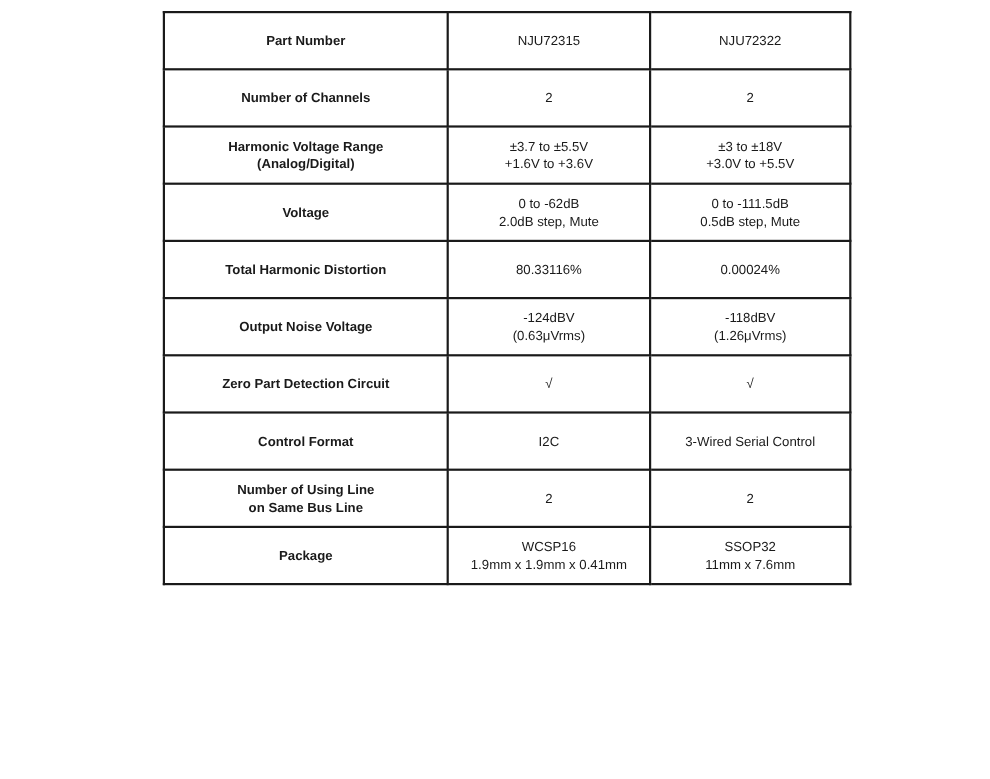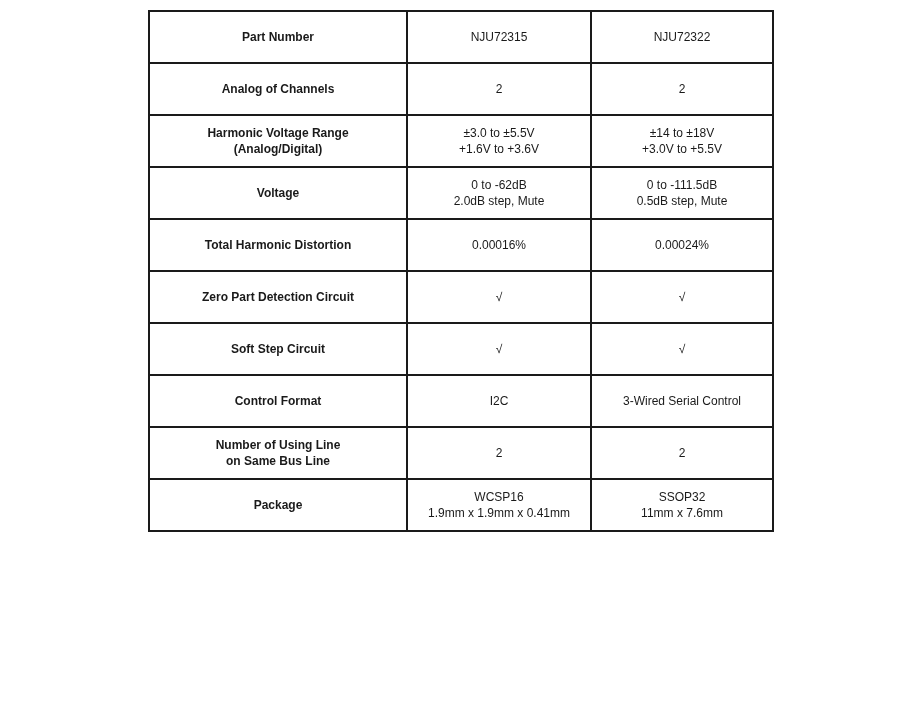--- a/index.html
+++ b/index.html
@@ -53,42 +53,42 @@
     <td class="value-cell">
             <div class="line">NJU72315</div>
           </td>
     <td class="value-cell">
             <div class="line">NJU72322</div>
           </td>
   </tr>
 
   <tr>
     <td class="label-cell">
-            <div class="line">Analog of Channels</div>
+            <div class="line">Number of Channels</div>
           </td>
     <td class="value-cell">
             <div class="line">2</div>
           </td>
     <td class="value-cell">
             <div class="line">2</div>
           </td>
   </tr>
 
 
   <tr>
     <td class="label-cell">
             <div class="line">Harmonic Voltage Range</div>
             <div class="line">(Analog/Digital)</div>
           </td>
     <td class="value-cell">
-            <div class="line">±3.0 to ±5.5V</div>
+            <div class="line">±3.7 to ±5.5V</div>
             <div class="line">+1.6V to +3.6V</div>
           </td>
     <td class="value-cell">
-            <div class="line">±14 to ±18V</div>
+            <div class="line">±3 to ±18V</div>
             <div class="line">+3.0V to +5.5V</div>
           </td>
   </tr>
 
   <tr>
     <td class="label-cell">
             <div class="line">Voltage</div>
           </td>
     <td class="value-cell">
             <div class="line">0 to -62dB</div>
@@ -99,51 +99,53 @@
             <div class="line">0.5dB step, Mute</div>
           </td>
   </tr>
 
 
   <tr>
     <td class="label-cell">
             <div class="line">Total Harmonic Distortion</div>
           </td>
     <td class="value-cell">
-            <div class="line">0.00016%</div>
+            <div class="line">80.33116%</div>
           </td>
     <td class="value-cell">
             <div class="line">0.00024%</div>
           </td>
   </tr>
 
+  <tr>
+    <td class="label-cell">
+            <div class="line">Output Noise Voltage</div>
+          </td>
+    <td class="value-cell">
+            <div class="line">-124dBV</div>
+            <div class="line">(0.63μVrms)</div>
+          </td>
+    <td class="value-cell">
+            <div class="line">-118dBV</div>
+            <div class="line">(1.26μVrms)</div>
+          </td>
+  </tr>
 
   <tr>
     <td class="label-cell">
             <div class="line">Zero Part Detection Circuit</div>
           </td>
     <td class="value-cell">
             <div class="line">√</div>
           </td>
     <td class="value-cell">
             <div class="line">√</div>
           </td>
   </tr>
 
-  <tr>
-    <td class="label-cell">
-            <div class="line">Soft Step Circuit</div>
-          </td>
-    <td class="value-cell">
-            <div class="line">√</div>
-          </td>
-    <td class="value-cell">
-            <div class="line">√</div>
-          </td>
-  </tr>
 
   <tr>
     <td class="label-cell">
             <div class="line">Control Format</div>
           </td>
     <td class="value-cell">
             <div class="line">I2C</div>
           </td>
     <td class="value-cell">
             <div class="line">3-Wired Serial Control</div>

